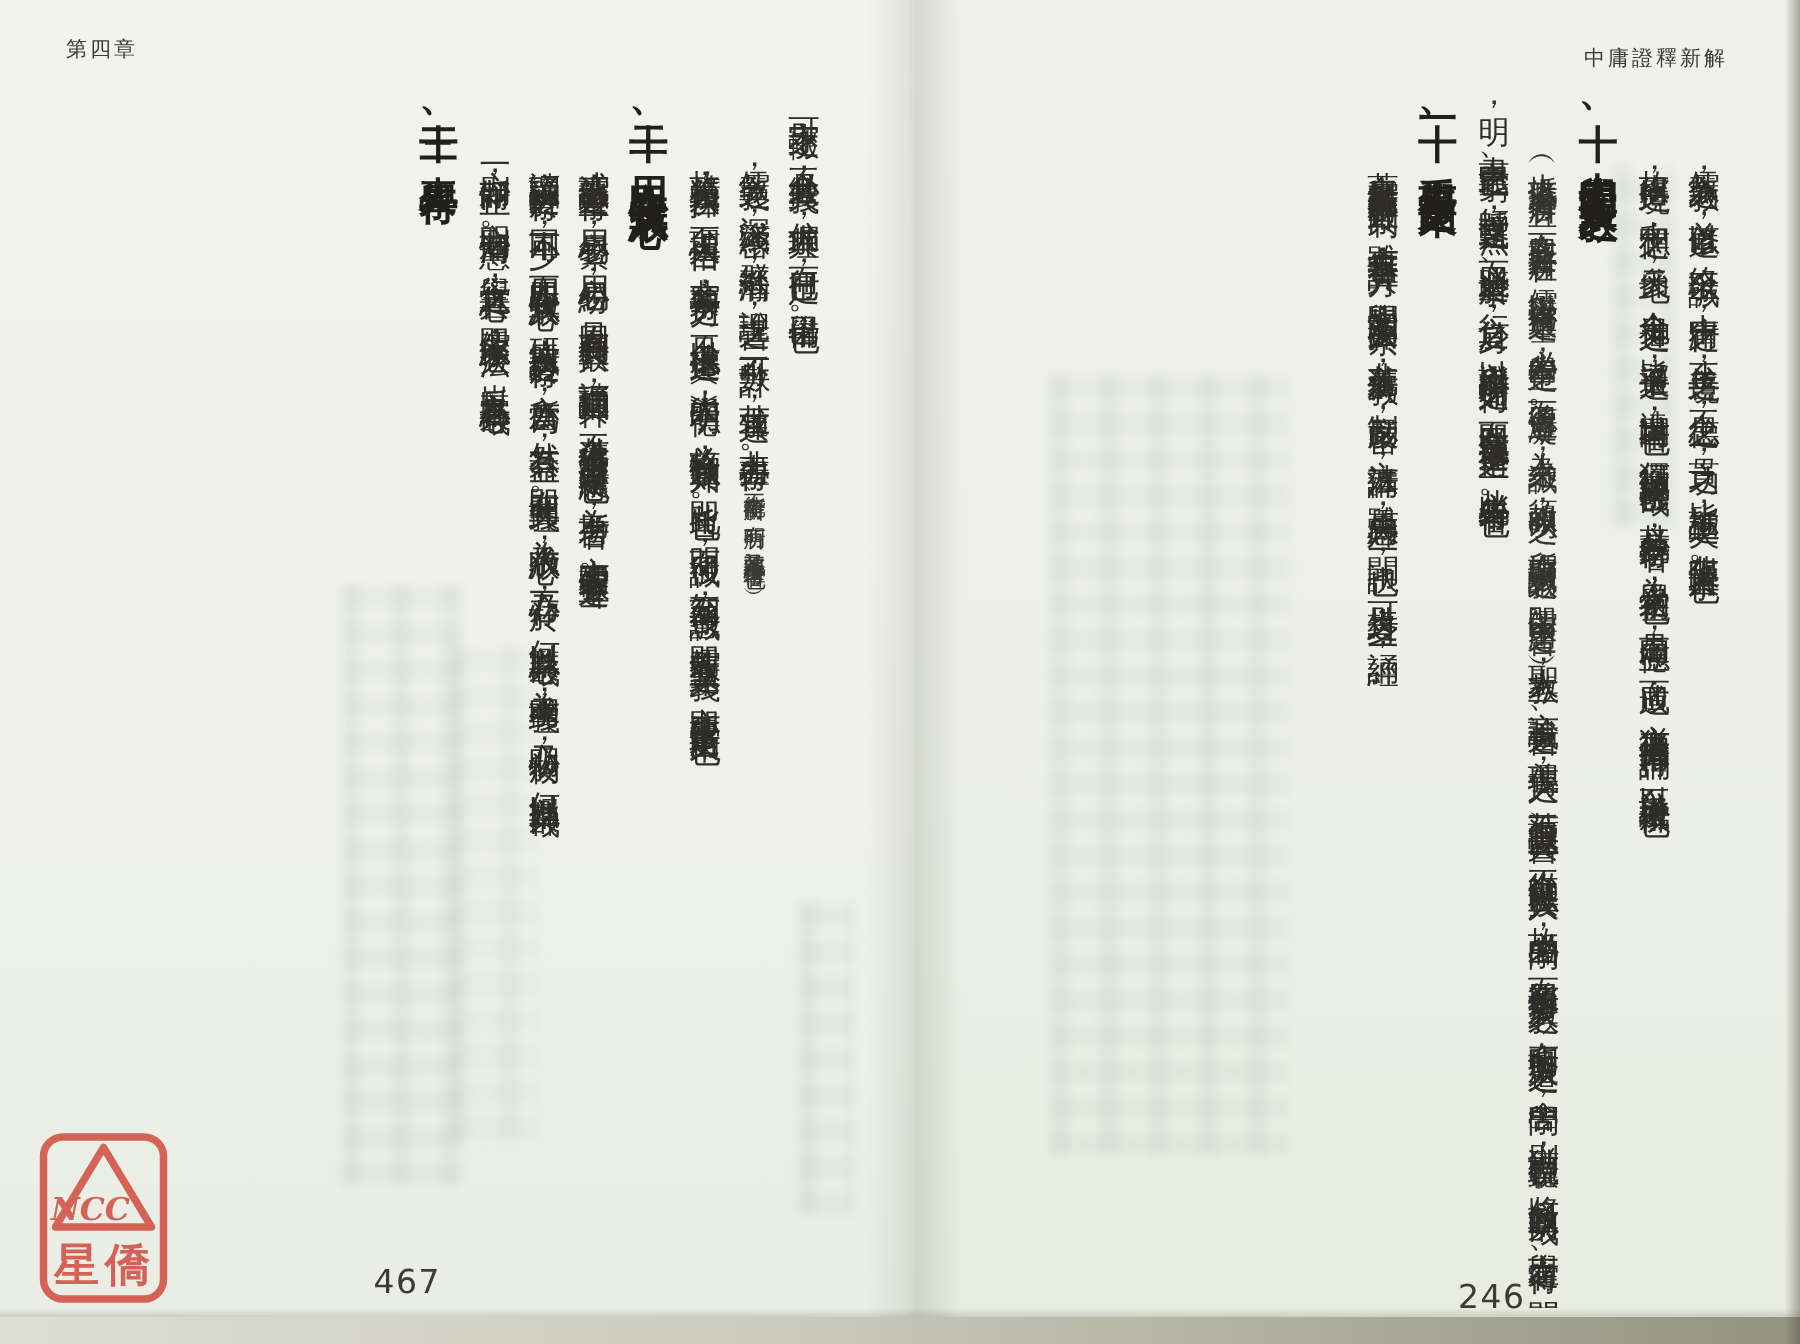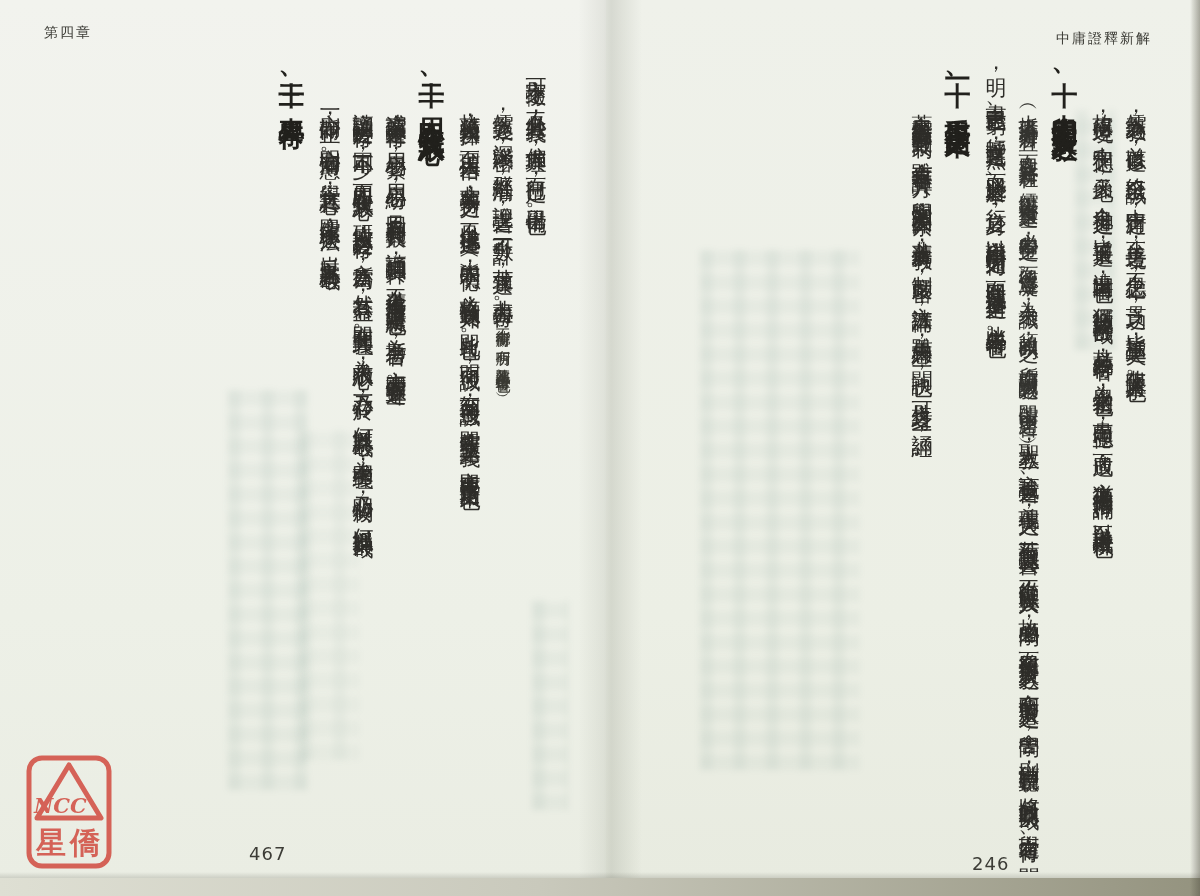--- a/index.html
+++ b/index.html
@@ -19,21 +19,21 @@
   
   .page{position:absolute;top:0;height:880px;}
   .page-left{left:0;width:606px;background:linear-gradient(180deg,#f2f3ee 0%,#edf0e7 70%,#eaede3 100%);}
   .page-right{left:606px;width:586px;background:linear-gradient(180deg,#eff1ea 0%,#ecefe5 70%,#e8ebe0 100%);}
   .gutter{position:absolute;top:0;height:880px;left:578px;width:64px;
     background:linear-gradient(90deg,rgba(0,0,0,0) 0%,rgba(95,100,85,.10) 40%,rgba(95,100,85,.17) 52%,rgba(0,0,0,0) 100%);}
   
   .running-head{position:absolute;color:#3a3a34;font-size:14px;letter-spacing:2px;}
   .rh-left{left:44px;top:24px;}
   .rh-right{left:1056px;top:10px;margin-top:20px;}
-  .page-num{position:absolute;color:#3c3c36;font-size:18px;letter-spacing:1px;}
+  .page-num{position:absolute;color:#3c3c36;font-size:22px;letter-spacing:1px;}
   .pn-left{left:249px;top:843px;}
   .pn-right{left:972px;top:853px;}
   
   .vtext{
     position:absolute;top:62px;height:810px;
     writing-mode:vertical-rl;
     font-size:21px;line-height:33px;letter-spacing:2px;
     color:#2e2d29;overflow:hidden;
   }
   .vtext-left{left:38px;width:514px;}

